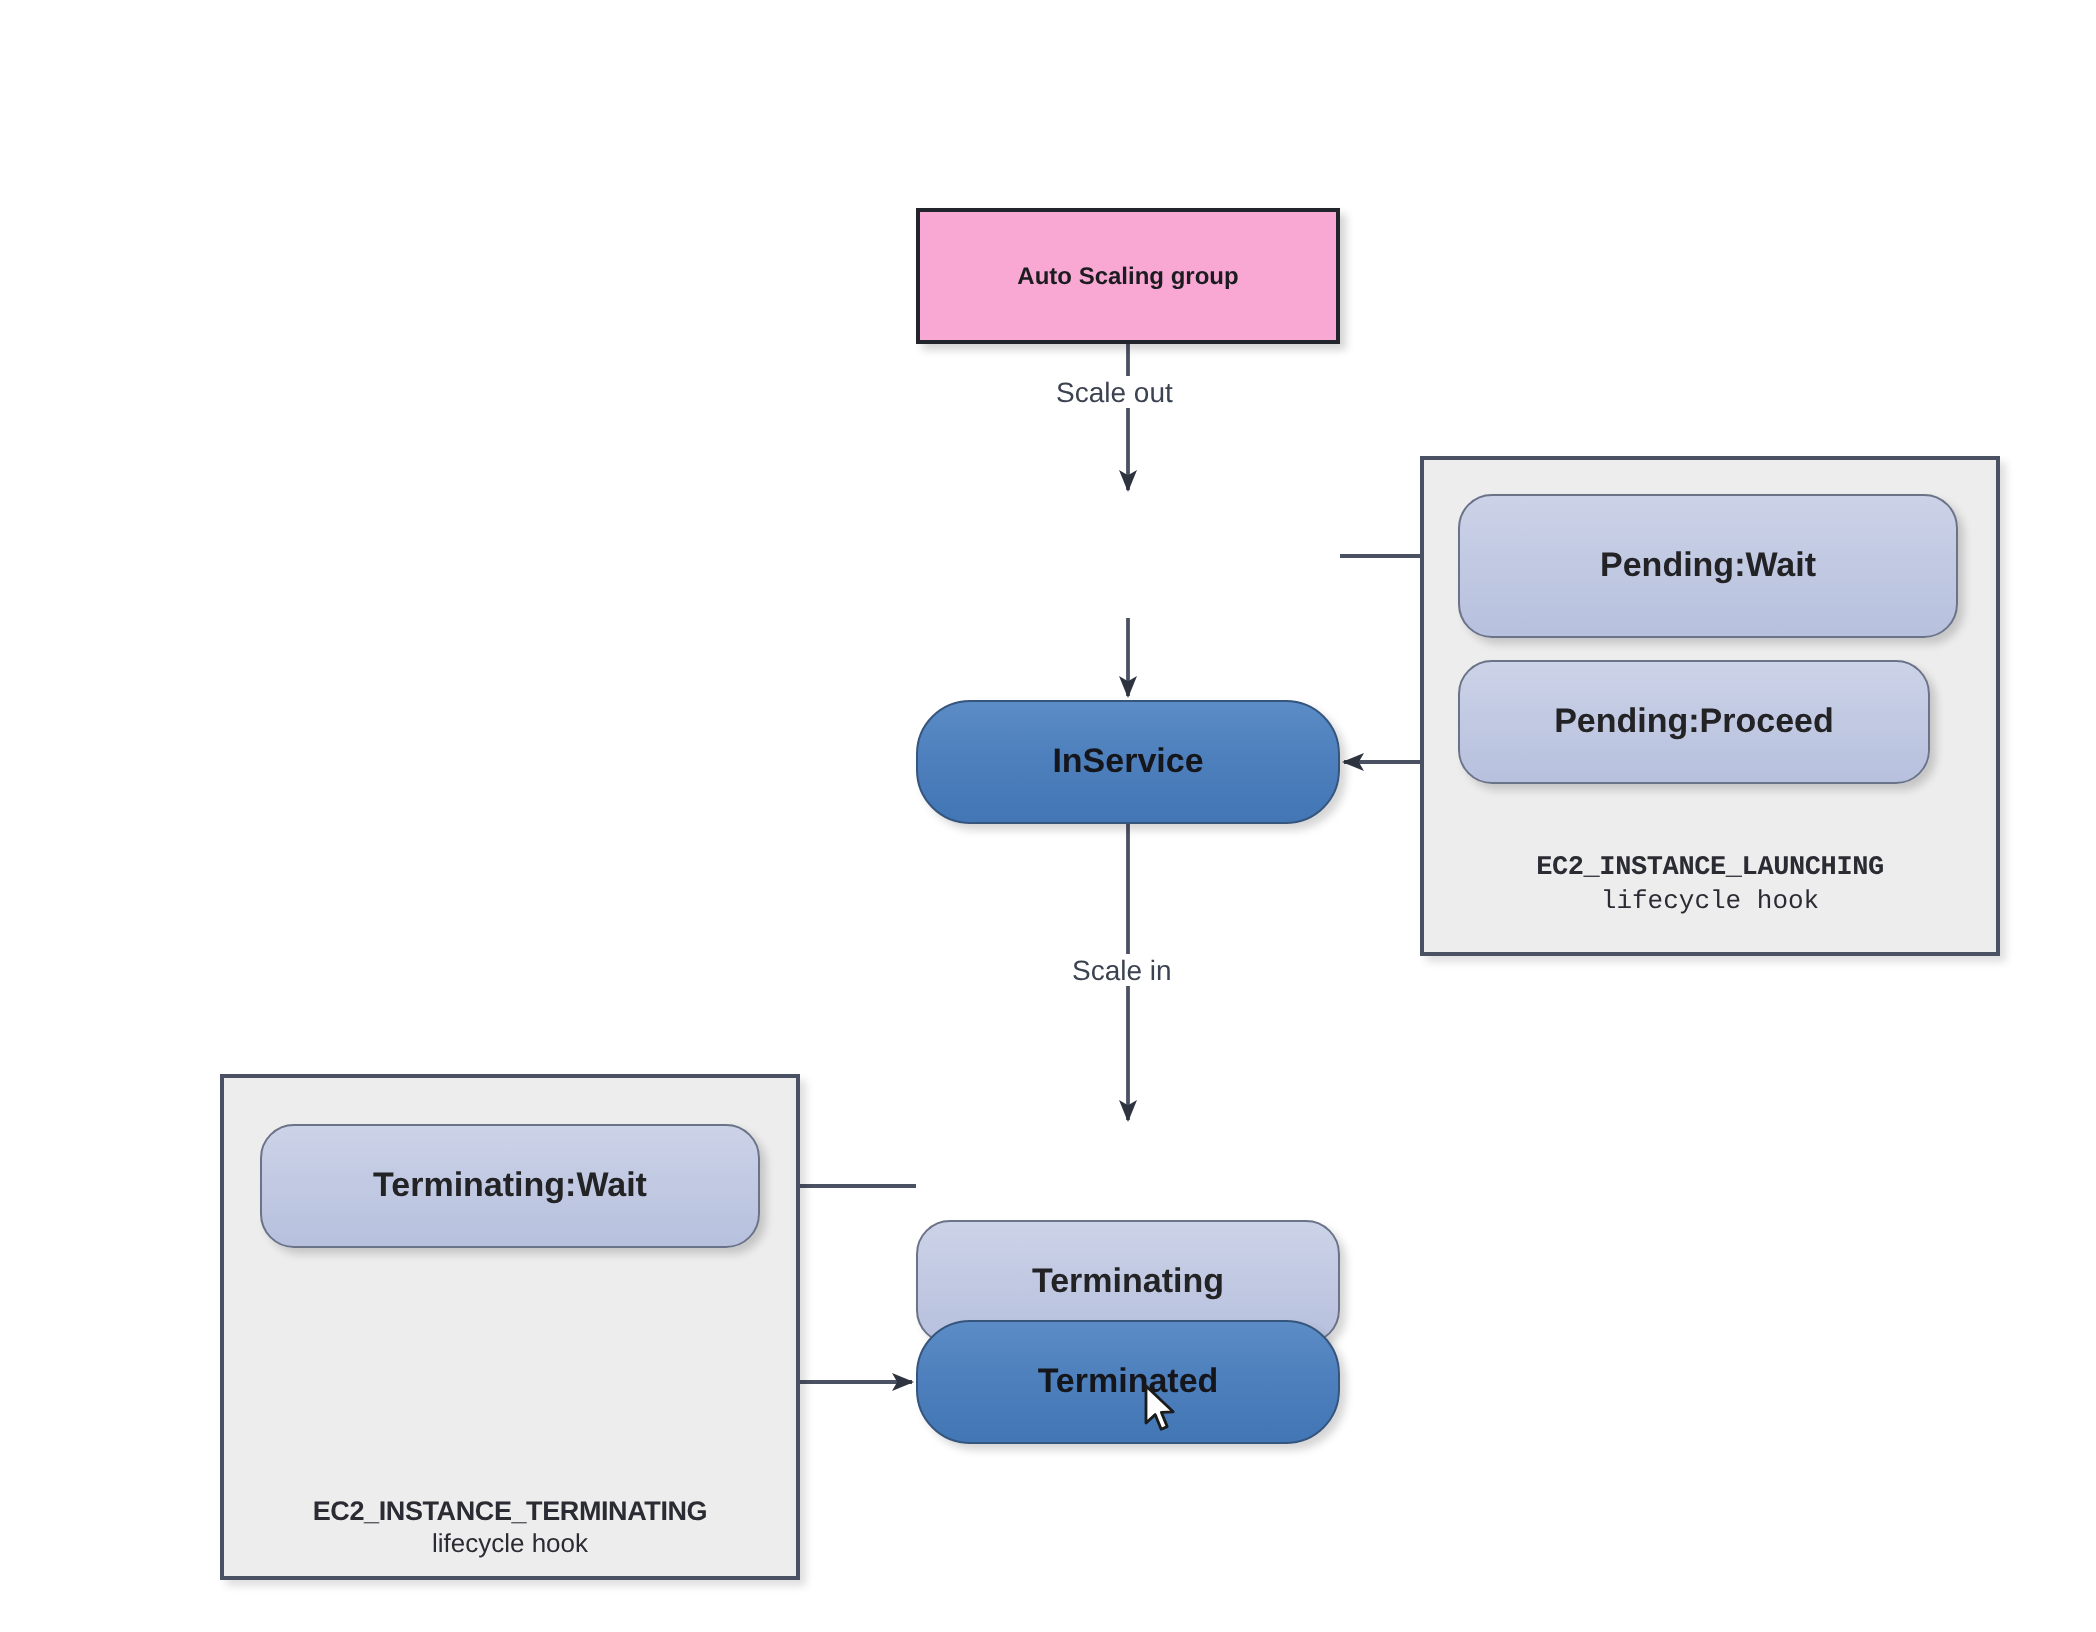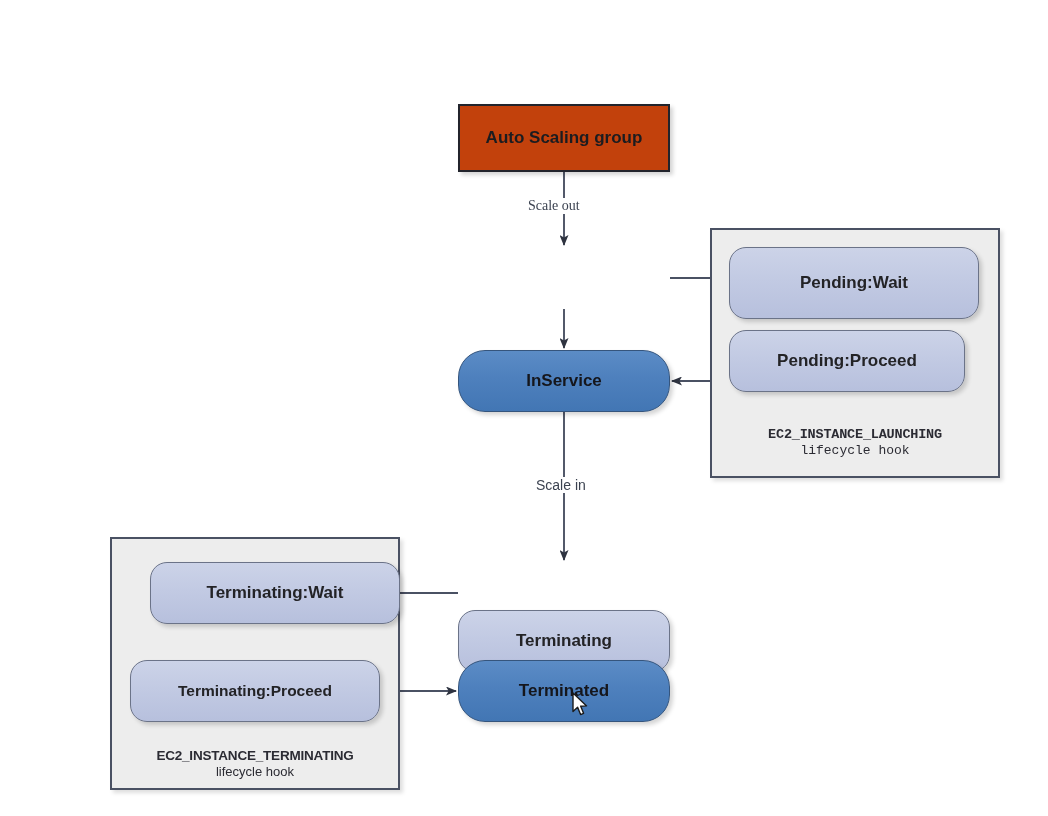--- a/index.html
+++ b/index.html
@@ -75,23 +75,23 @@
   .node.state-active {
     border-radius: 27px;
     border: 1.6px solid #35557d;
     background: linear-gradient(180deg, #5b8cc6 0%, #4e80bd 45%, #4276b4 100%);
     color: #15161c;
     font-size: 17px;
   }
   .node.source {
     border-radius: 0;
     border: 2.5px solid #22242c;
-    background: #c2410c;
+    background: #f9a8d4;
     color: #1b1c20;
-    font-size: 17px;
+    font-size: 12px;
   }
   .node.small-label {
     font-size: 15.5px;
   }
 
   
   .edge-label {
     position: absolute;
     font-size: 14px;
     font-weight: normal;
@@ -162,27 +162,26 @@
 
 
   <div class="node state" style="left:729px; top:247px; width:250px; height:72px;">Pending:Wait</div>
 
   <div class="node state" style="left:729px; top:330px; width:236px; height:62px;">Pending:Proceed</div>
 
   <div class="node state-active" style="left:458px; top:350px; width:212px; height:62px;">InService</div>
 
   <div class="node state" style="left:458px; top:562px; width:212px; height:62px;margin-top:48px;">Terminating</div>
 
-  <div class="node state" style="left:130px; top:562px; width:250px; height:62px;margin-left:20px;">Terminating:Wait</div>
+  <div class="node state" style="left:130px; top:562px; width:250px; height:62px;">Terminating:Wait</div>
 
-  <div class="node state small-label" style="left:130px; top:660px; width:250px; height:62px;">Terminating:Proceed</div>
 
   <div class="node state-active" style="left:458px; top:660px; width:212px; height:62px;">Terminated</div>
 
-  <div class="edge-label" style="left:524px; top:198px;font-family:Liberation Serif, serif;">Scale out</div>
+  <div class="edge-label" style="left:524px; top:188px;">Scale out</div>
 
   <div class="edge-label" style="left:532px; top:477px;">Scale in</div>
 
   <svg class="cursor" style="left:572px; top:692px;" viewBox="0 0 18 26" xmlns="http://www.w3.org/2000/svg">
     <path d="M1,1 L1,19.5 L5.6,15.3 L8.6,22.6 L11.6,21.3 L8.7,14.2 L14.6,13.9 Z" fill="#ffffff" stroke="#1b1b1b" stroke-width="1.4" stroke-linejoin="round"></path>
   </svg>
 
 </div>
 
 </body></html>

